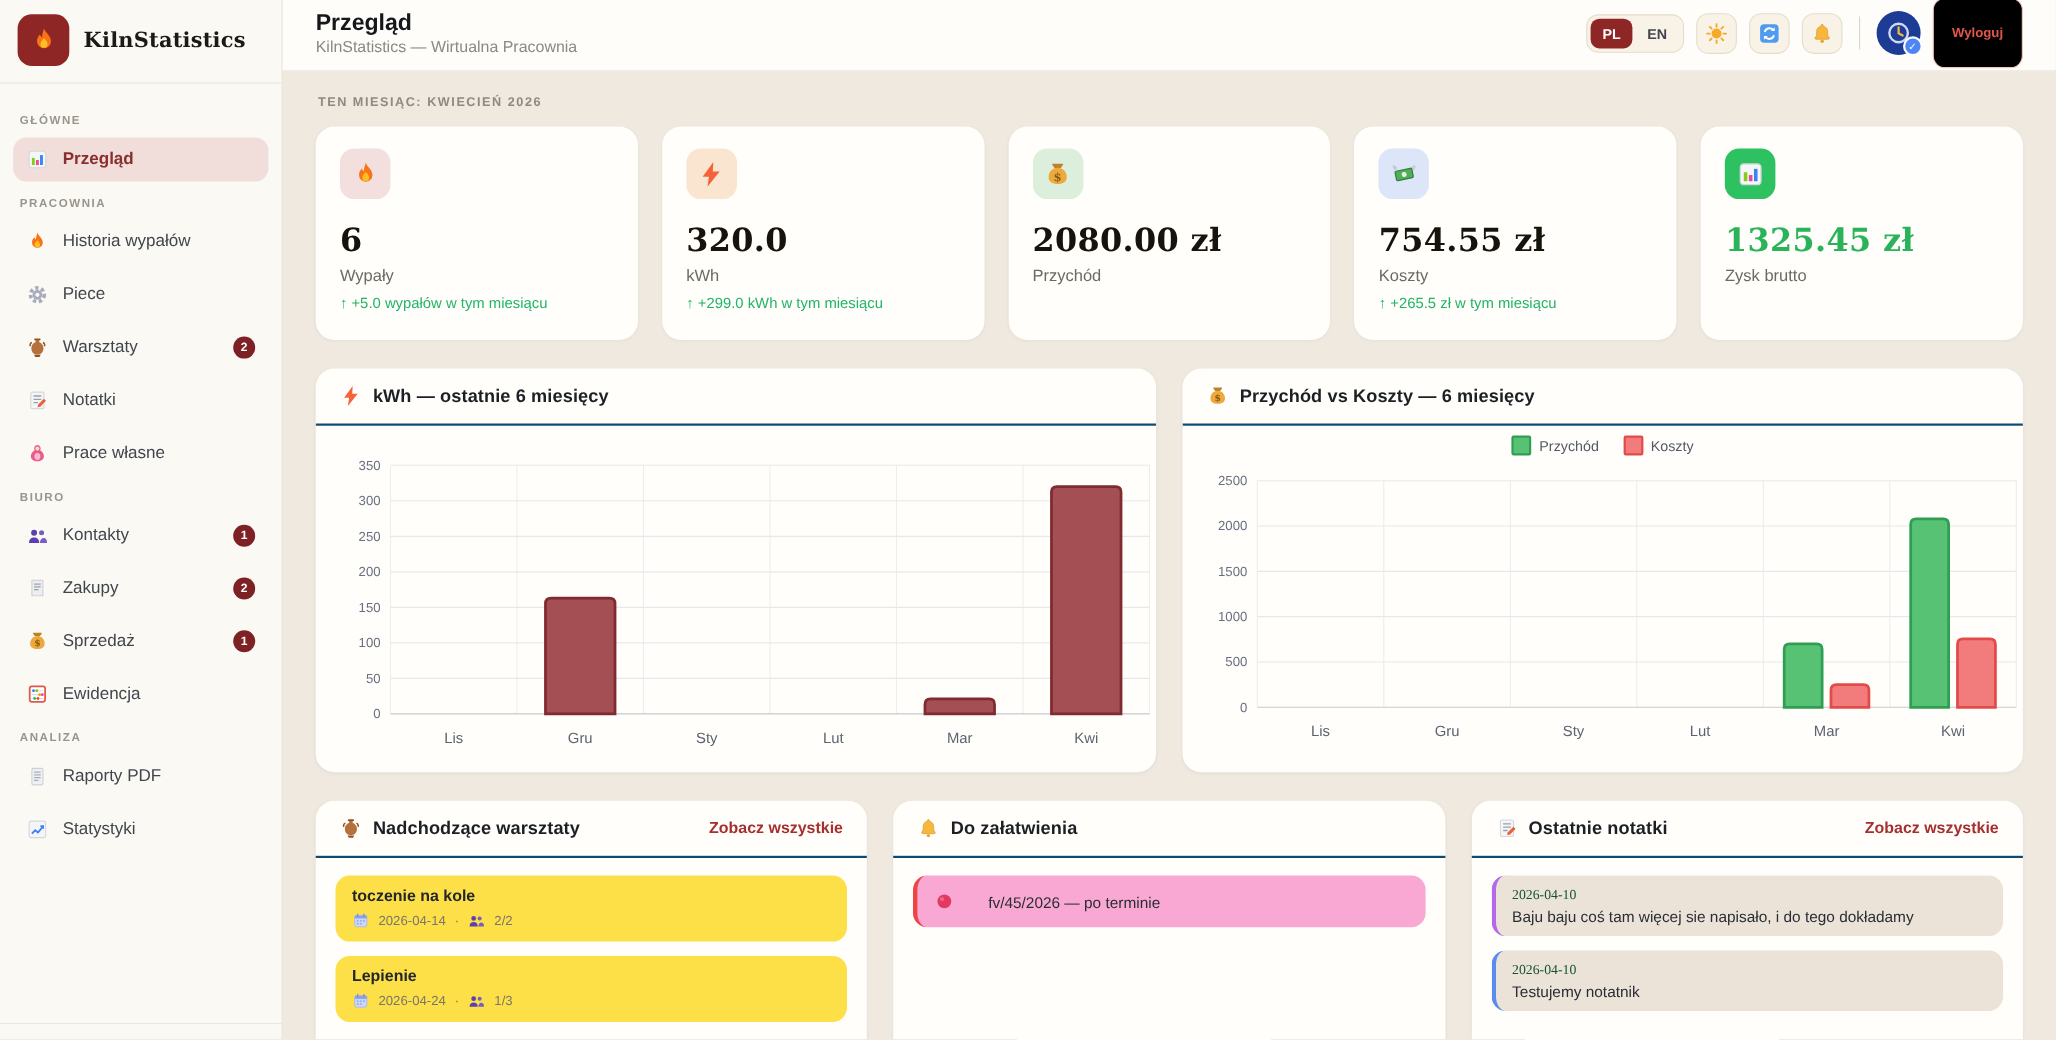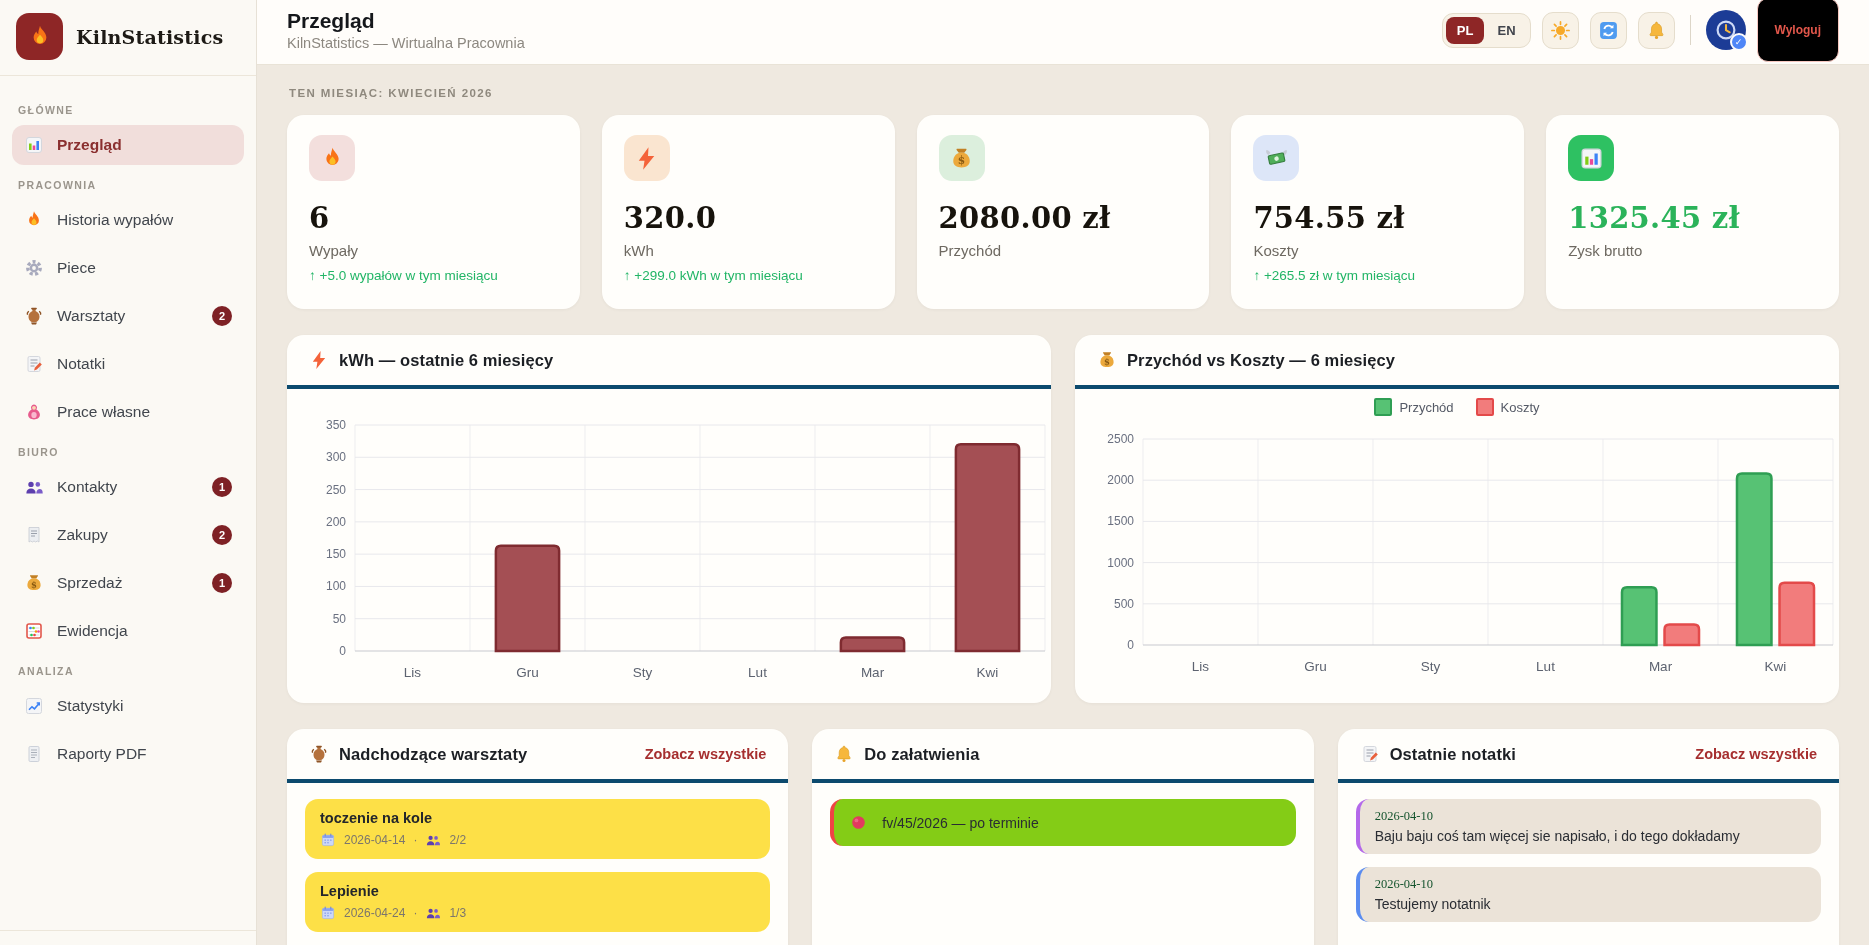--- a/index.html
+++ b/index.html
@@ -40,38 +40,38 @@
   .stats-row{display:flex;gap:22px;}
   .card{background:#fffefb;border-radius:17px;box-shadow:0 1px 3px rgba(90,80,60,.06);}
   .stat-card{flex:1;padding:20px 22px 24px;min-height:150px;}
   .chip{width:46px;height:46px;border-radius:13px;display:flex;align-items:center;justify-content:center;margin-bottom:20px;}
   .chip .ico{width:25px;height:25px;}
   .stat-value{font-family:"DejaVu Serif",serif;font-weight:700;font-size:29px;color:#17130c;letter-spacing:.3px;}
   .stat-label{font-size:15px;color:#6e6961;margin-top:7px;}
   .stat-trend{font-size:13.5px;color:#22b566;margin-top:9px;}
   .charts-row{display:flex;gap:24px;margin-top:26px;}
   .chart-card{flex:1;overflow:hidden;}
-  .card-head{display:flex;align-items:center;gap:10px;padding:15px 22px;border-bottom:4px solid #0c4a6e;}
+  .card-head{display:flex;align-items:center;gap:10px;padding:15px 22px;border-bottom:2px solid #0c4a6e;}
   .card-head .ico{width:20px;height:20px;}
   .card-head h2{font-size:16.5px;margin:0;color:#1c1f24;font-weight:700;letter-spacing:.1px;}
   .card-head .spacer{flex:1;}
   .see-all{color:#a62f2f;font-weight:700;font-size:14.5px;text-decoration:none;cursor:pointer;}
   .chart-body{padding:10px 16px 4px;}
   .legend{display:flex;justify-content:center;gap:22px;align-items:center;height:20px;margin:8px 0 0;}
   .legend-entry{display:flex;align-items:center;gap:7px;font-size:13px;color:#555a66;}
   .lg-sq{width:14px;height:14px;border-radius:2px;display:inline-block;}
   
   .panels-row{display:flex;gap:24px;margin-top:26px;align-items:flex-start;}
   .panel{flex:1;}
   .panel-body{padding:16px 18px 18px;display:flex;flex-direction:column;gap:13px;min-height:200px;}
   .w-item{background:#fde047;border-radius:13px;padding:11px 15px;cursor:pointer;}
   .w-name{font-weight:700;font-size:14.5px;color:#23262b;}
   .w-meta{display:flex;align-items:center;gap:8px;color:#7c766c;font-size:12px;margin-top:6px;}
   .w-meta .ico{width:16px;height:16px;}
-  .todo-item{background:#84cc16;border-left:4px solid #ef4444;border-radius:13px;padding:14px 15px;display:flex;align-items:center;gap:14px;font-size:14px;color:#2a2d33;cursor:pointer;}
+  .todo-item{background:#f9a8d4;border-left:4px solid #ef4444;border-radius:13px;padding:14px 15px;display:flex;align-items:center;gap:30px;font-size:14px;color:#2a2d33;cursor:pointer;}
   .todo-item .ico{width:19px;height:19px;}
   .note-item{background:#ebe3d8;border-left:4px solid #888;border-radius:13px;padding:10px 15px;cursor:pointer;}
   .note-date{color:#14532d;font-size:12.5px;font-family:Liberation Serif, serif;}
   .note-text{color:#2a2d33;font-size:14px;margin-top:4px;}
   .ico{display:inline-flex;}
   .ico svg{width:100%;height:100%;}
 </style>
 </head>
 <body>
 
@@ -200,35 +200,35 @@
               <circle cx="7.5" cy="14" r="1.3" fill="#22c55e"></circle>
               <circle cx="10.5" cy="14" r="1.3" fill="#ef4444"></circle>
             </svg>
           </span>
           <span>Ewidencja</span>
         </div>
         <div class="nav-section-label">ANALIZA</div>
         <div class="nav-item">
           <span class="ico">
             <svg viewBox="0 0 20 20">
+              <rect x="5" y="2.5" width="10" height="15" rx="1.2" fill="#eef0f3" stroke="#ccd1d9"></rect>
+              <path d="M7 6h6M7 8.5h6M7 11h6M7 13.5h4" stroke="#aab0ba" stroke-width="1.1"></path>
+            </svg>
+          </span>
+          <span>Raporty PDF</span>
+        </div>
+        <div class="nav-item">
+          <span class="ico">
+            <svg viewBox="0 0 20 20">
               <rect x="2.5" y="2.5" width="15" height="15" rx="2" fill="#f4f5f7" stroke="#d4d7dd"></rect>
               <path d="M5 13.8l3-3 2.5 2 4.5-5.3" stroke="#3b82f6" stroke-width="1.6" fill="none"></path>
               <path d="M12.7 7h2.5v2.4" stroke="#3b82f6" stroke-width="1.6" fill="none"></path>
             </svg>
           </span>
           <span>Statystyki</span>
-        </div>
-        <div class="nav-item">
-          <span class="ico">
-            <svg viewBox="0 0 20 20">
-              <rect x="5" y="2.5" width="10" height="15" rx="1.2" fill="#eef0f3" stroke="#ccd1d9"></rect>
-              <path d="M7 6h6M7 8.5h6M7 11h6M7 13.5h4" stroke="#aab0ba" stroke-width="1.1"></path>
-            </svg>
-          </span>
-          <span>Raporty PDF</span>
         </div>
       </nav>
     <div class="sidebar-footer"></div>
   </aside>
 
   <div class="main">
     <header class="topbar">
       <div class="titles">
         <h1>Przegląd</h1>
         <div class="subtitle">KilnStatistics — Wirtualna Pracownia</div>

